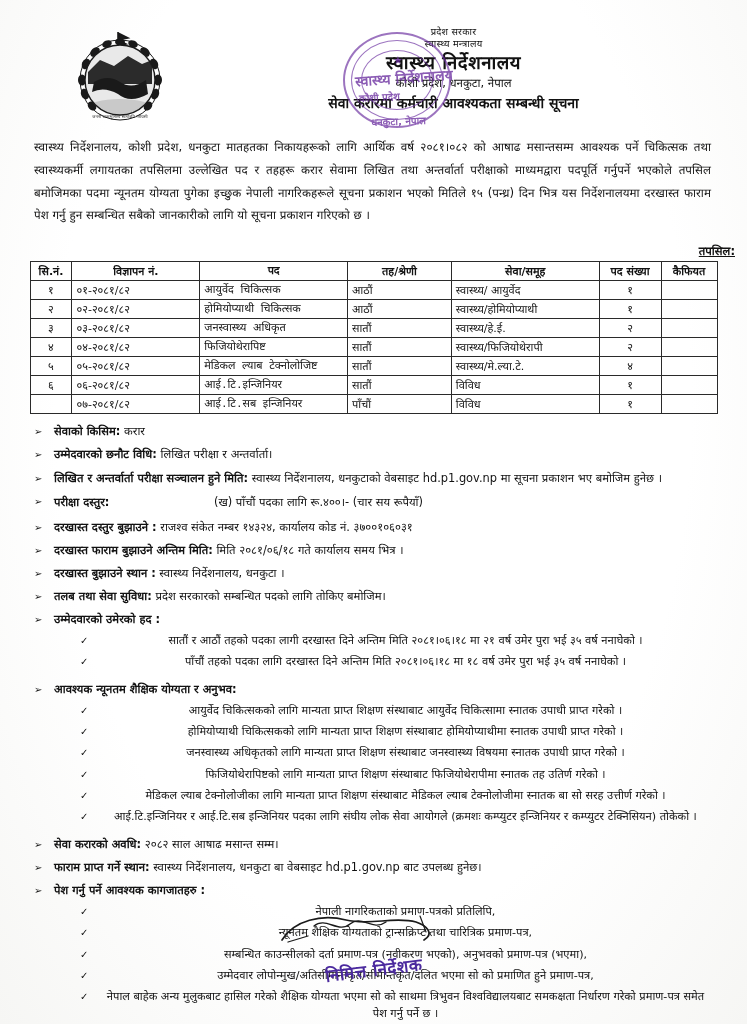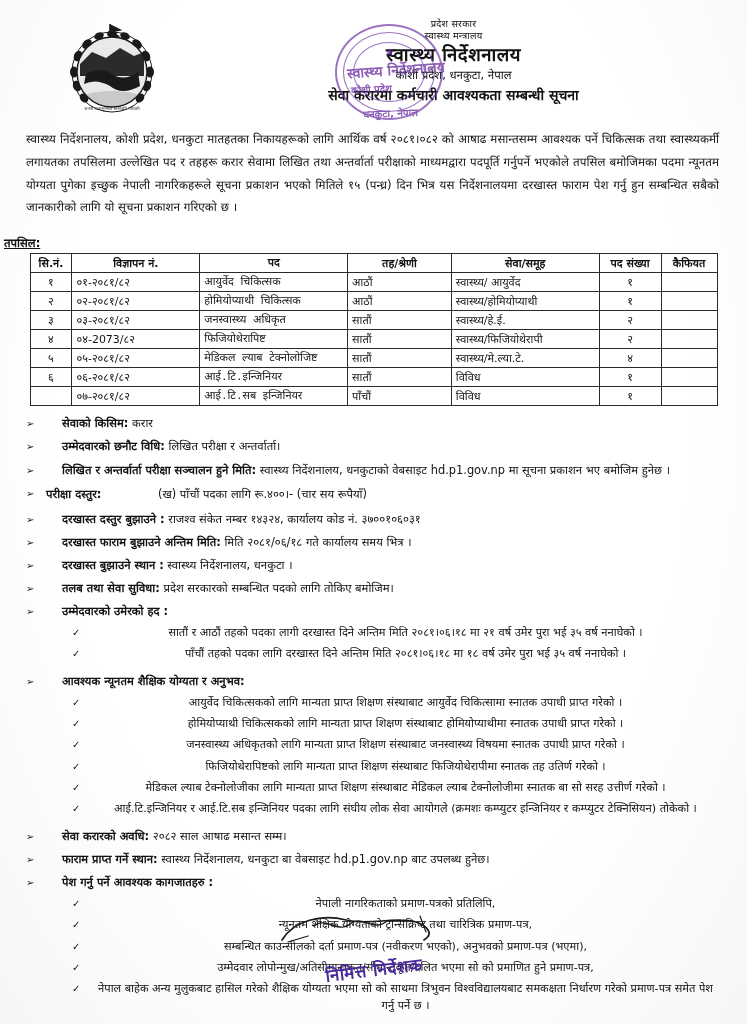--- a/index.html
+++ b/index.html
@@ -10,21 +10,21 @@
     background: #ffffff;
     font-family: "DejaVu Sans", "Liberation Sans", sans-serif;
     color: #121212;
     position: relative;
     overflow: hidden;
   }
   .page {
     width: 747px;
     height: 1024px;
     position: relative;
-    padding: 4px;
+    padding: 12px;
     background:
       radial-gradient(ellipse at 50% 40%, rgba(255,255,255,1) 60%, rgba(246,246,244,1) 100%);
   }
 
   
   .header {
     position: relative;
     height: 120px;
   }
   .emblem {
@@ -92,21 +92,21 @@
 
   
   .intro {
     margin: 4px 24px 16px 22px;
     font-size: 11.7px;
     line-height: 1.95;
     text-align: justify;
     letter-spacing: .05px;
   }
   .tapasil {
-    text-align: left;
+    text-align: right;
     font-size: 11.5px;
     font-weight: bold;
     text-decoration: underline;
     margin: 4px 0 3px 0;
   }
 
   
   table.vacancy {
     margin: 0 auto;
     width: 688px;
@@ -144,41 +144,42 @@
     line-height: 1.55;
   }
   .note > .marker {
     flex: 0 0 auto;
     width: 20px;
     color: #1a1a1a;
     font-size: 10px;
     padding-top: 1px;
   }
   .note > .body { flex: 1 1 auto; }
-  .note-label { font-weight: bold; margin-left: 16px; }
+  .note-label { font-weight: bold; }
 
   .sublist { margin: 4px 0 0 26px; }
   .subnote {
     display: flex;
     align-items: flex-start;
     margin-bottom: 4.5px;
     line-height: 1.5;
     font-size: 11.2px;
   }
   .subnote > .marker {
     flex: 0 0 auto;
     width: 20px;
     font-size: 10px;
   }
   .subnote > .body { flex: 1 1 auto; text-align: center; }
 
   .fee-row {
     display: flex;
     align-items: flex-start;
     line-height: 1.6;
+    gap: 48px;
   }
   .fee-row > .fee-label { flex: 0 0 auto; font-weight: bold; width: 72px; }
   .fee-lines { flex: 1 1 auto; }
   .fee-line { margin-bottom: 2px; }
   .fee-line.indent { margin-left: 40px; }
 
   
   .sign-area {
     position: absolute;
     left: 0;
@@ -309,21 +310,21 @@
         <td class="c-sn">३</td>
         <td class="c-adv">०३-२०८१/८२</td>
         <td class="c-post">जनस्वास्थ्य अधिकृत</td>
         <td class="c-level">सातौं</td>
         <td class="c-svc">स्वास्थ्य/हे.ई.</td>
         <td class="c-num">२</td>
         <td class="c-rem"></td>
       </tr>
       <tr>
         <td class="c-sn">४</td>
-        <td class="c-adv">०४-2073/८२</td>
+        <td class="c-adv">०४-२०८१/८२</td>
         <td class="c-post">फिजियोथेरापिष्ट</td>
         <td class="c-level">सातौं</td>
         <td class="c-svc">स्वास्थ्य/फिजियोथेरापी</td>
         <td class="c-num">२</td>
         <td class="c-rem"></td>
       </tr>
       <tr>
         <td class="c-sn">५</td>
         <td class="c-adv">०५-२०८१/८२</td>
         <td class="c-post">मेडिकल ल्याब टेक्नोलोजिष्ट</td>

